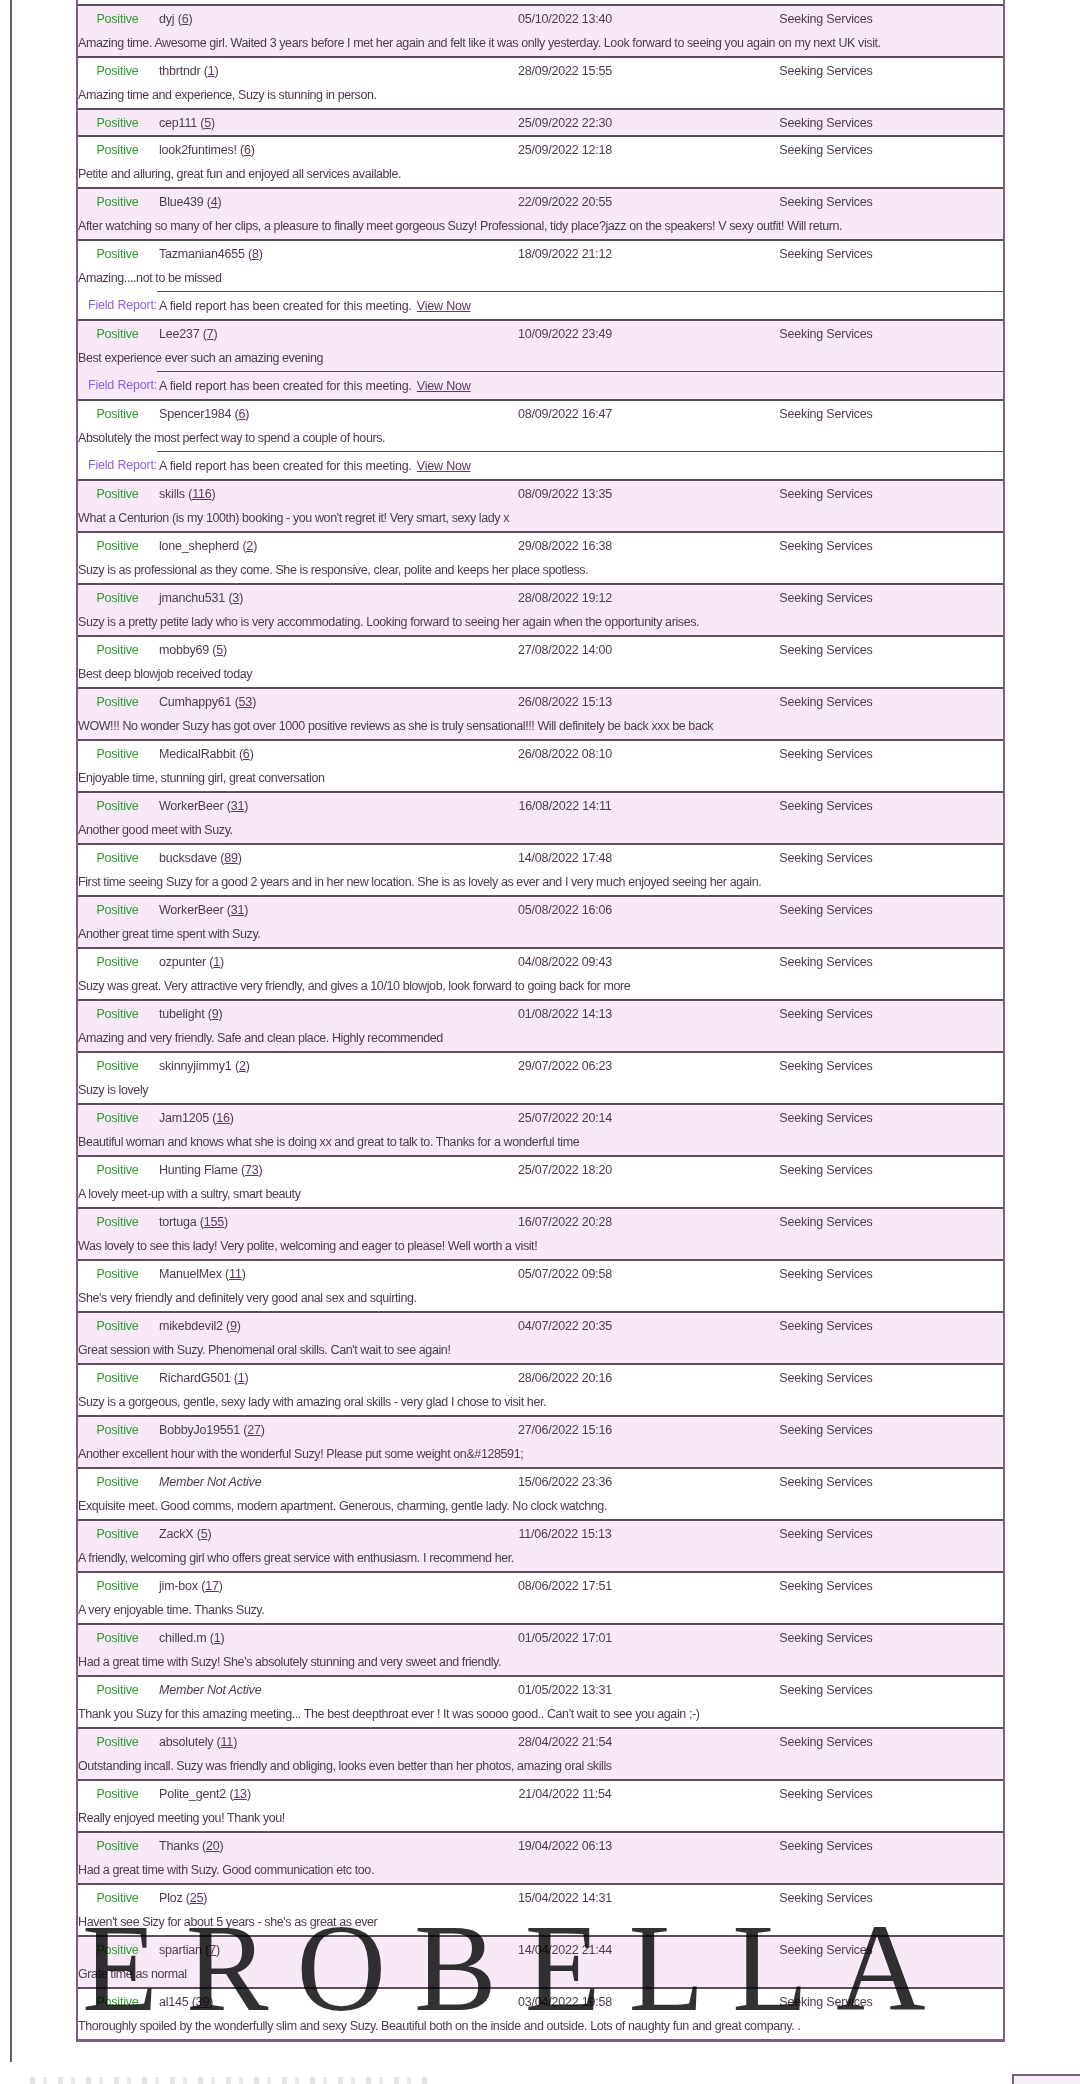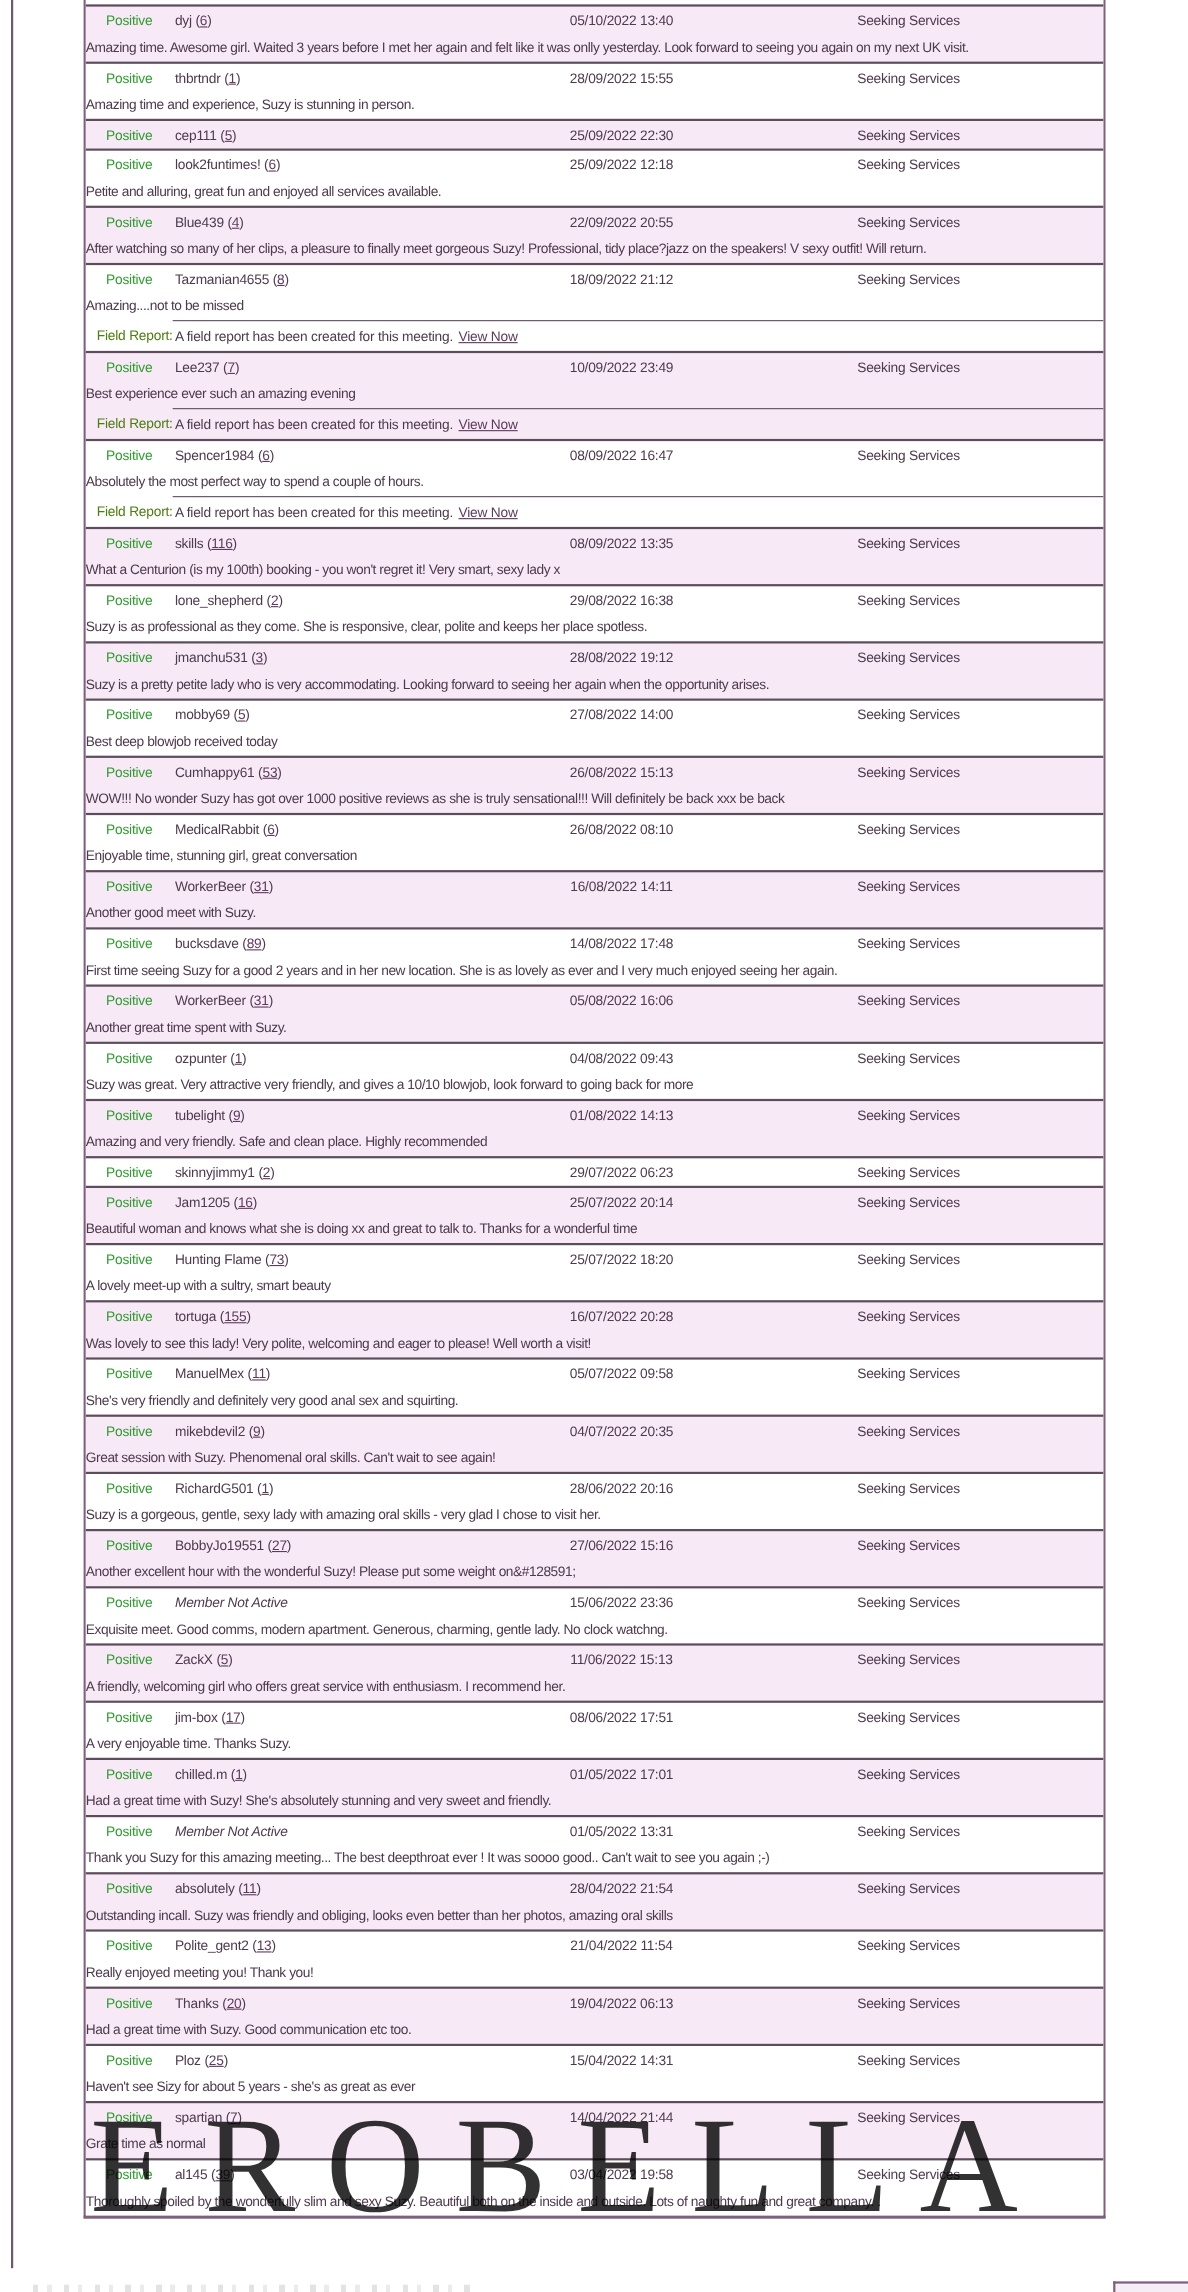--- a/index.html
+++ b/index.html
@@ -32,21 +32,21 @@
   .user{width:322px;flex:none;padding-left:2px;overflow:hidden;}
   .uname.inactive{font-style:italic;}
   .date{width:168px;flex:none;text-align:center;}
   .type{flex:1;text-align:center;}
   .row2{
     height:25px;line-height:25px;
     white-space:nowrap;overflow:hidden;letter-spacing:-0.4px;
   }
   .fr-row{display:flex;align-items:stretch;height:28px;white-space:nowrap;}
   .fr-label{
-    width:79px;flex:none;text-align:right;color:#4d7c0f;
+    width:79px;flex:none;text-align:right;color:#8b5cf6;
     display:flex;align-items:center;justify-content:flex-end;
   }
   .fr-content{
     flex:1;border-top:1px solid #5c4c5c;
     display:flex;align-items:center;padding-left:2px;overflow:hidden;
   }
   a.count,a.fr-link{color:#5e3a5e;text-decoration:underline;cursor:pointer;}
   .fr-text{margin-right:5px;}
   .watermark{
     position:absolute;left:82px;top:1898px;z-index:5;
@@ -304,20 +304,21 @@
 
   </div>
 
   <div class="block">
     <div class="row1">
       <span class="status">Positive</span>
       <span class="user"><span class="uname">skinnyjimmy1</span> (<a class="count">2</a>)</span>
       <span class="date">29/07/2022 06:23</span>
       <span class="type">Seeking Services</span>
     </div>
+    <div class="row2">Suzy is lovely</div>
 
   </div>
 
   <div class="block shaded">
     <div class="row1">
       <span class="status">Positive</span>
       <span class="user"><span class="uname">Jam1205</span> (<a class="count">16</a>)</span>
       <span class="date">25/07/2022 20:14</span>
       <span class="type">Seeking Services</span>
     </div>

